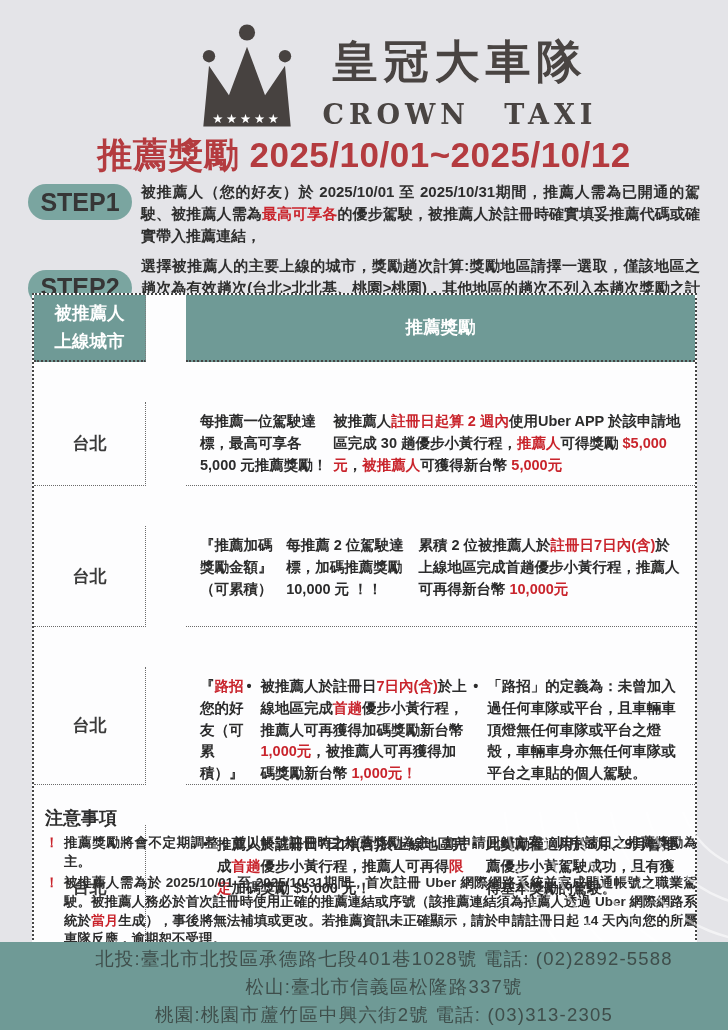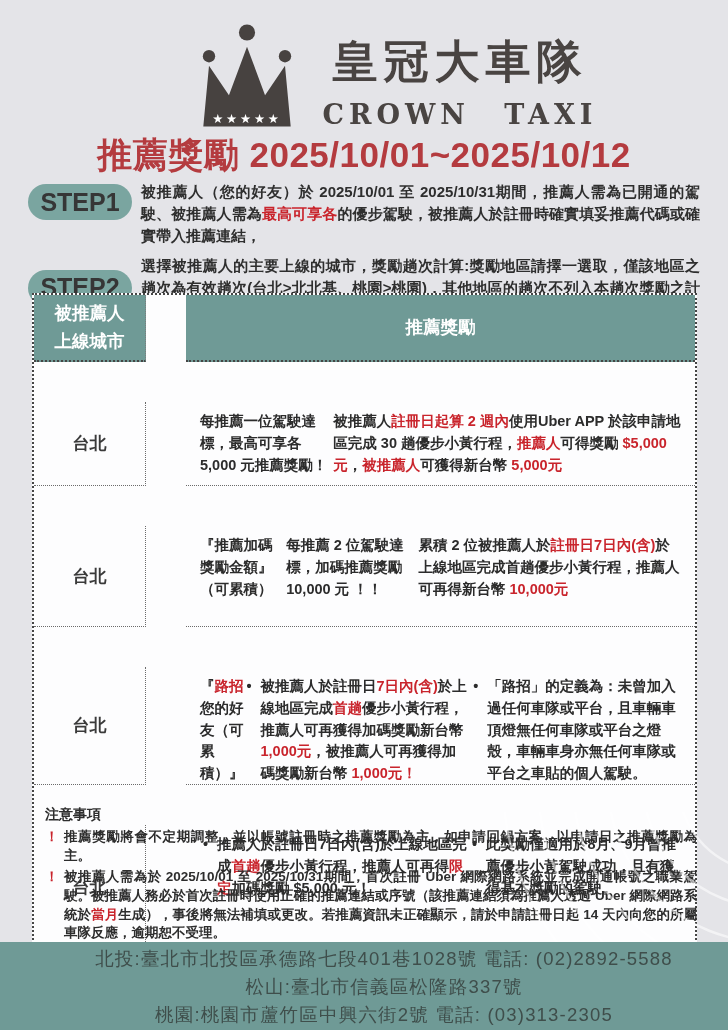--- a/index.html
+++ b/index.html
@@ -44,21 +44,21 @@
   .r0{height:84px}.r1{height:101px}.r2{height:118px}.r3{height:125px}
   .hr{border-bottom:1px dotted #6b6b6b;}
   .para{margin:1px 0;}
   .para.bullet{display:flex;}
   .bm{width:17px;flex-shrink:0;text-align:left;padding-left:3px;}
   .pt{flex:1;}
   .red{color:var(--red);}
 
   
   .notes{position:absolute;left:45px;top:806px;width:652px;color:var(--ink);}
-  .notes-title{font-size:14px;font-weight:800;margin-bottom:4px;}
+  .notes-title{font-size:18px;font-weight:800;margin-bottom:4px;}
   .note-item{display:flex;font-size:13.5px;font-weight:700;line-height:1.4;margin-bottom:2px;}
   .note-marker{color:var(--red);width:19px;flex-shrink:0;font-weight:800;}
   .note-text{flex:1;text-align:justify;}
 
   
   .watermark{position:absolute;right:0;top:812px;pointer-events:none;}
 
   
   .footer{position:absolute;left:0;top:942px;width:728px;height:88px;background:var(--teal);
     display:flex;flex-direction:column;align-items:center;justify-content:center;gap:3px;padding-left:40px;}

